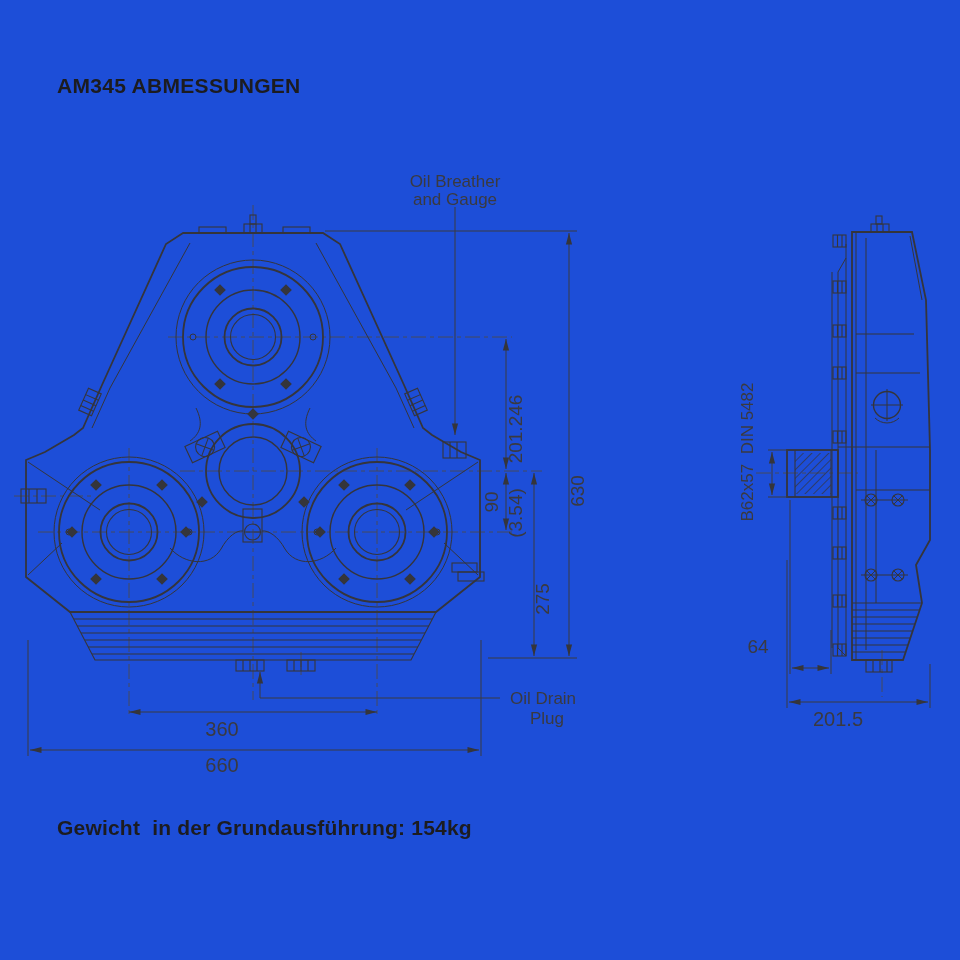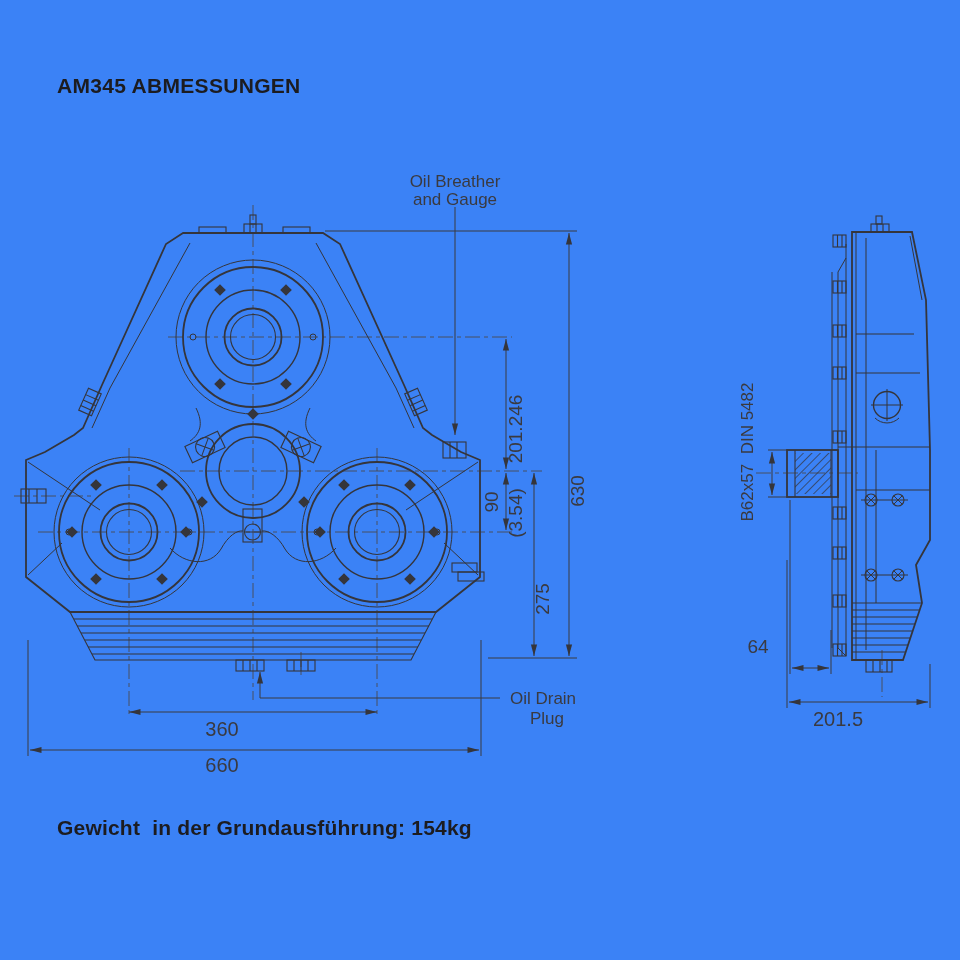--- a/index.html
+++ b/index.html
@@ -1,16 +1,16 @@
 <!DOCTYPE html>
 <html><head>
 <meta charset="utf-8">
 <style>
   html,body{margin:0;padding:0;background:#ffffff;}
-  .page{position:relative;width:960px;height:960px;background:#3b82f6;overflow:hidden;
+  .page{position:relative;width:960px;height:960px;background:#1d4ed8;overflow:hidden;
         font-family:"Liberation Sans", sans-serif;}
   svg{display:block;}
   svg text{fill:#3a3a40;font-family:"Liberation Sans", sans-serif;white-space:pre;}
   .ttl{fill:#1c1c20;font-size:21px;font-weight:700;letter-spacing:.3px;}
   .ftr{fill:#1c1c20;font-size:21px;font-weight:700;letter-spacing:.2px;}
   .dim{font-size:19px;}
   .dimL{font-size:20px;}
   .lbl{font-size:17px;}
   .ln{stroke:#35353b;fill:none;}
   .w2{stroke-width:1.8;}

